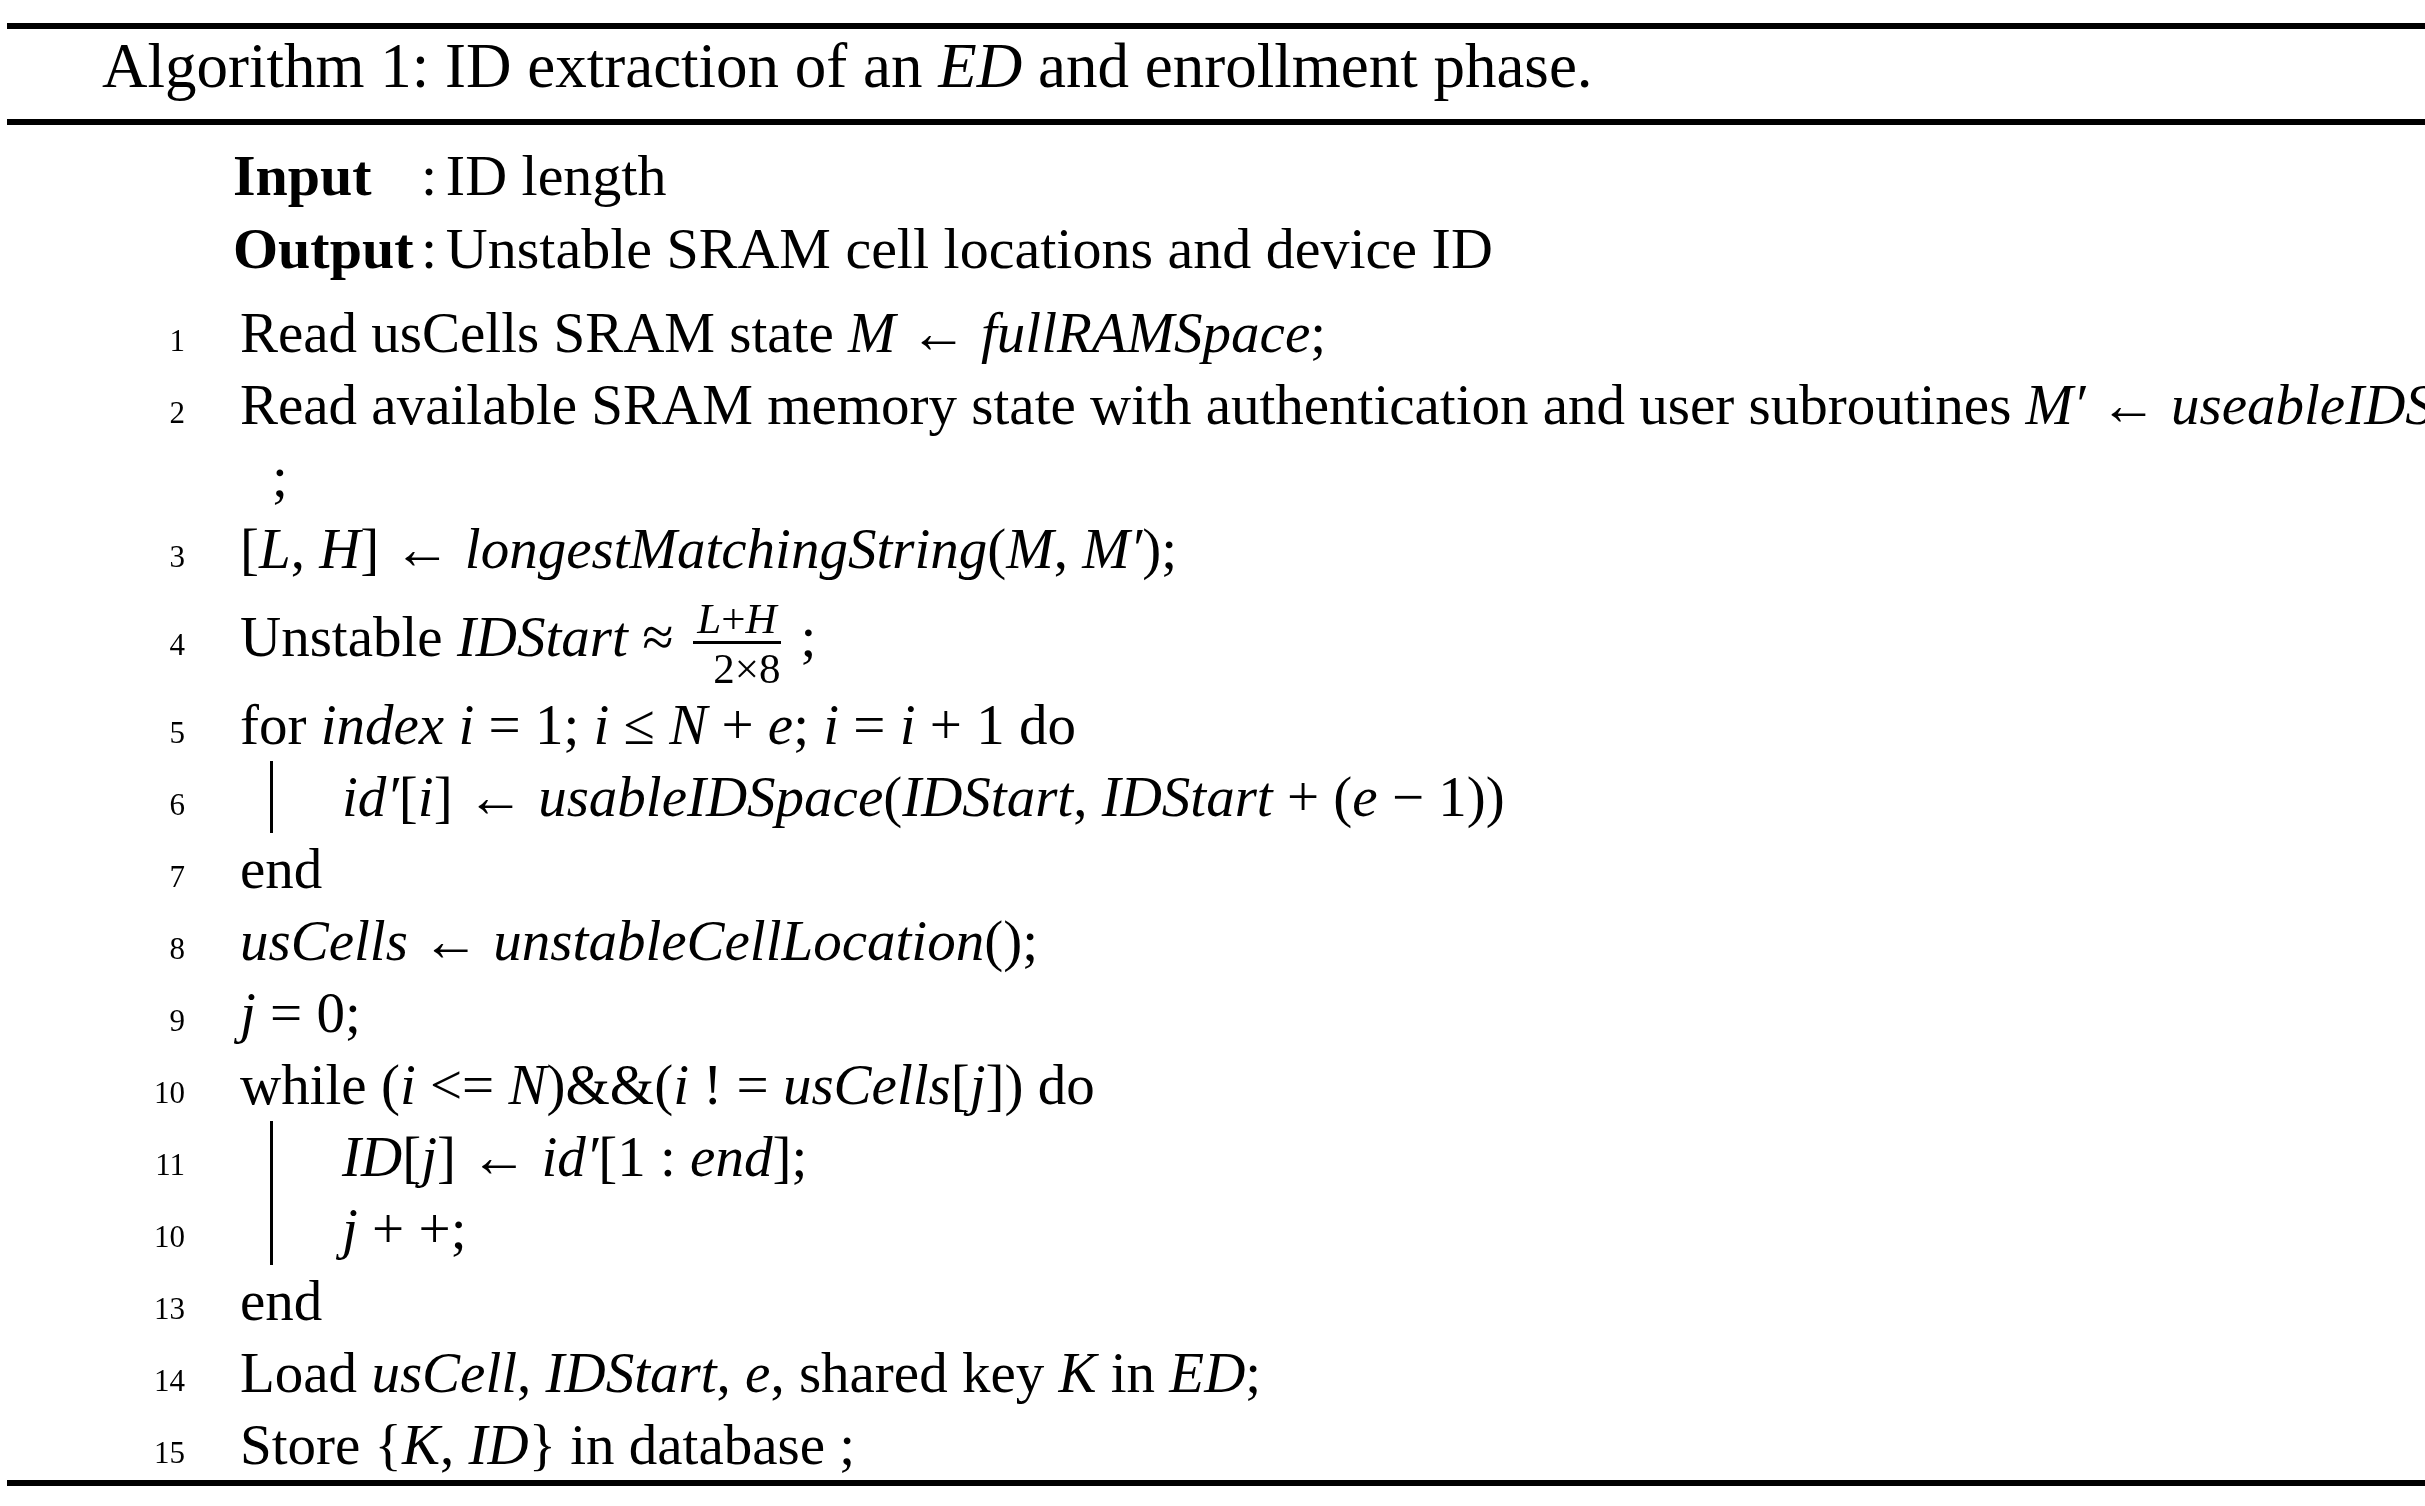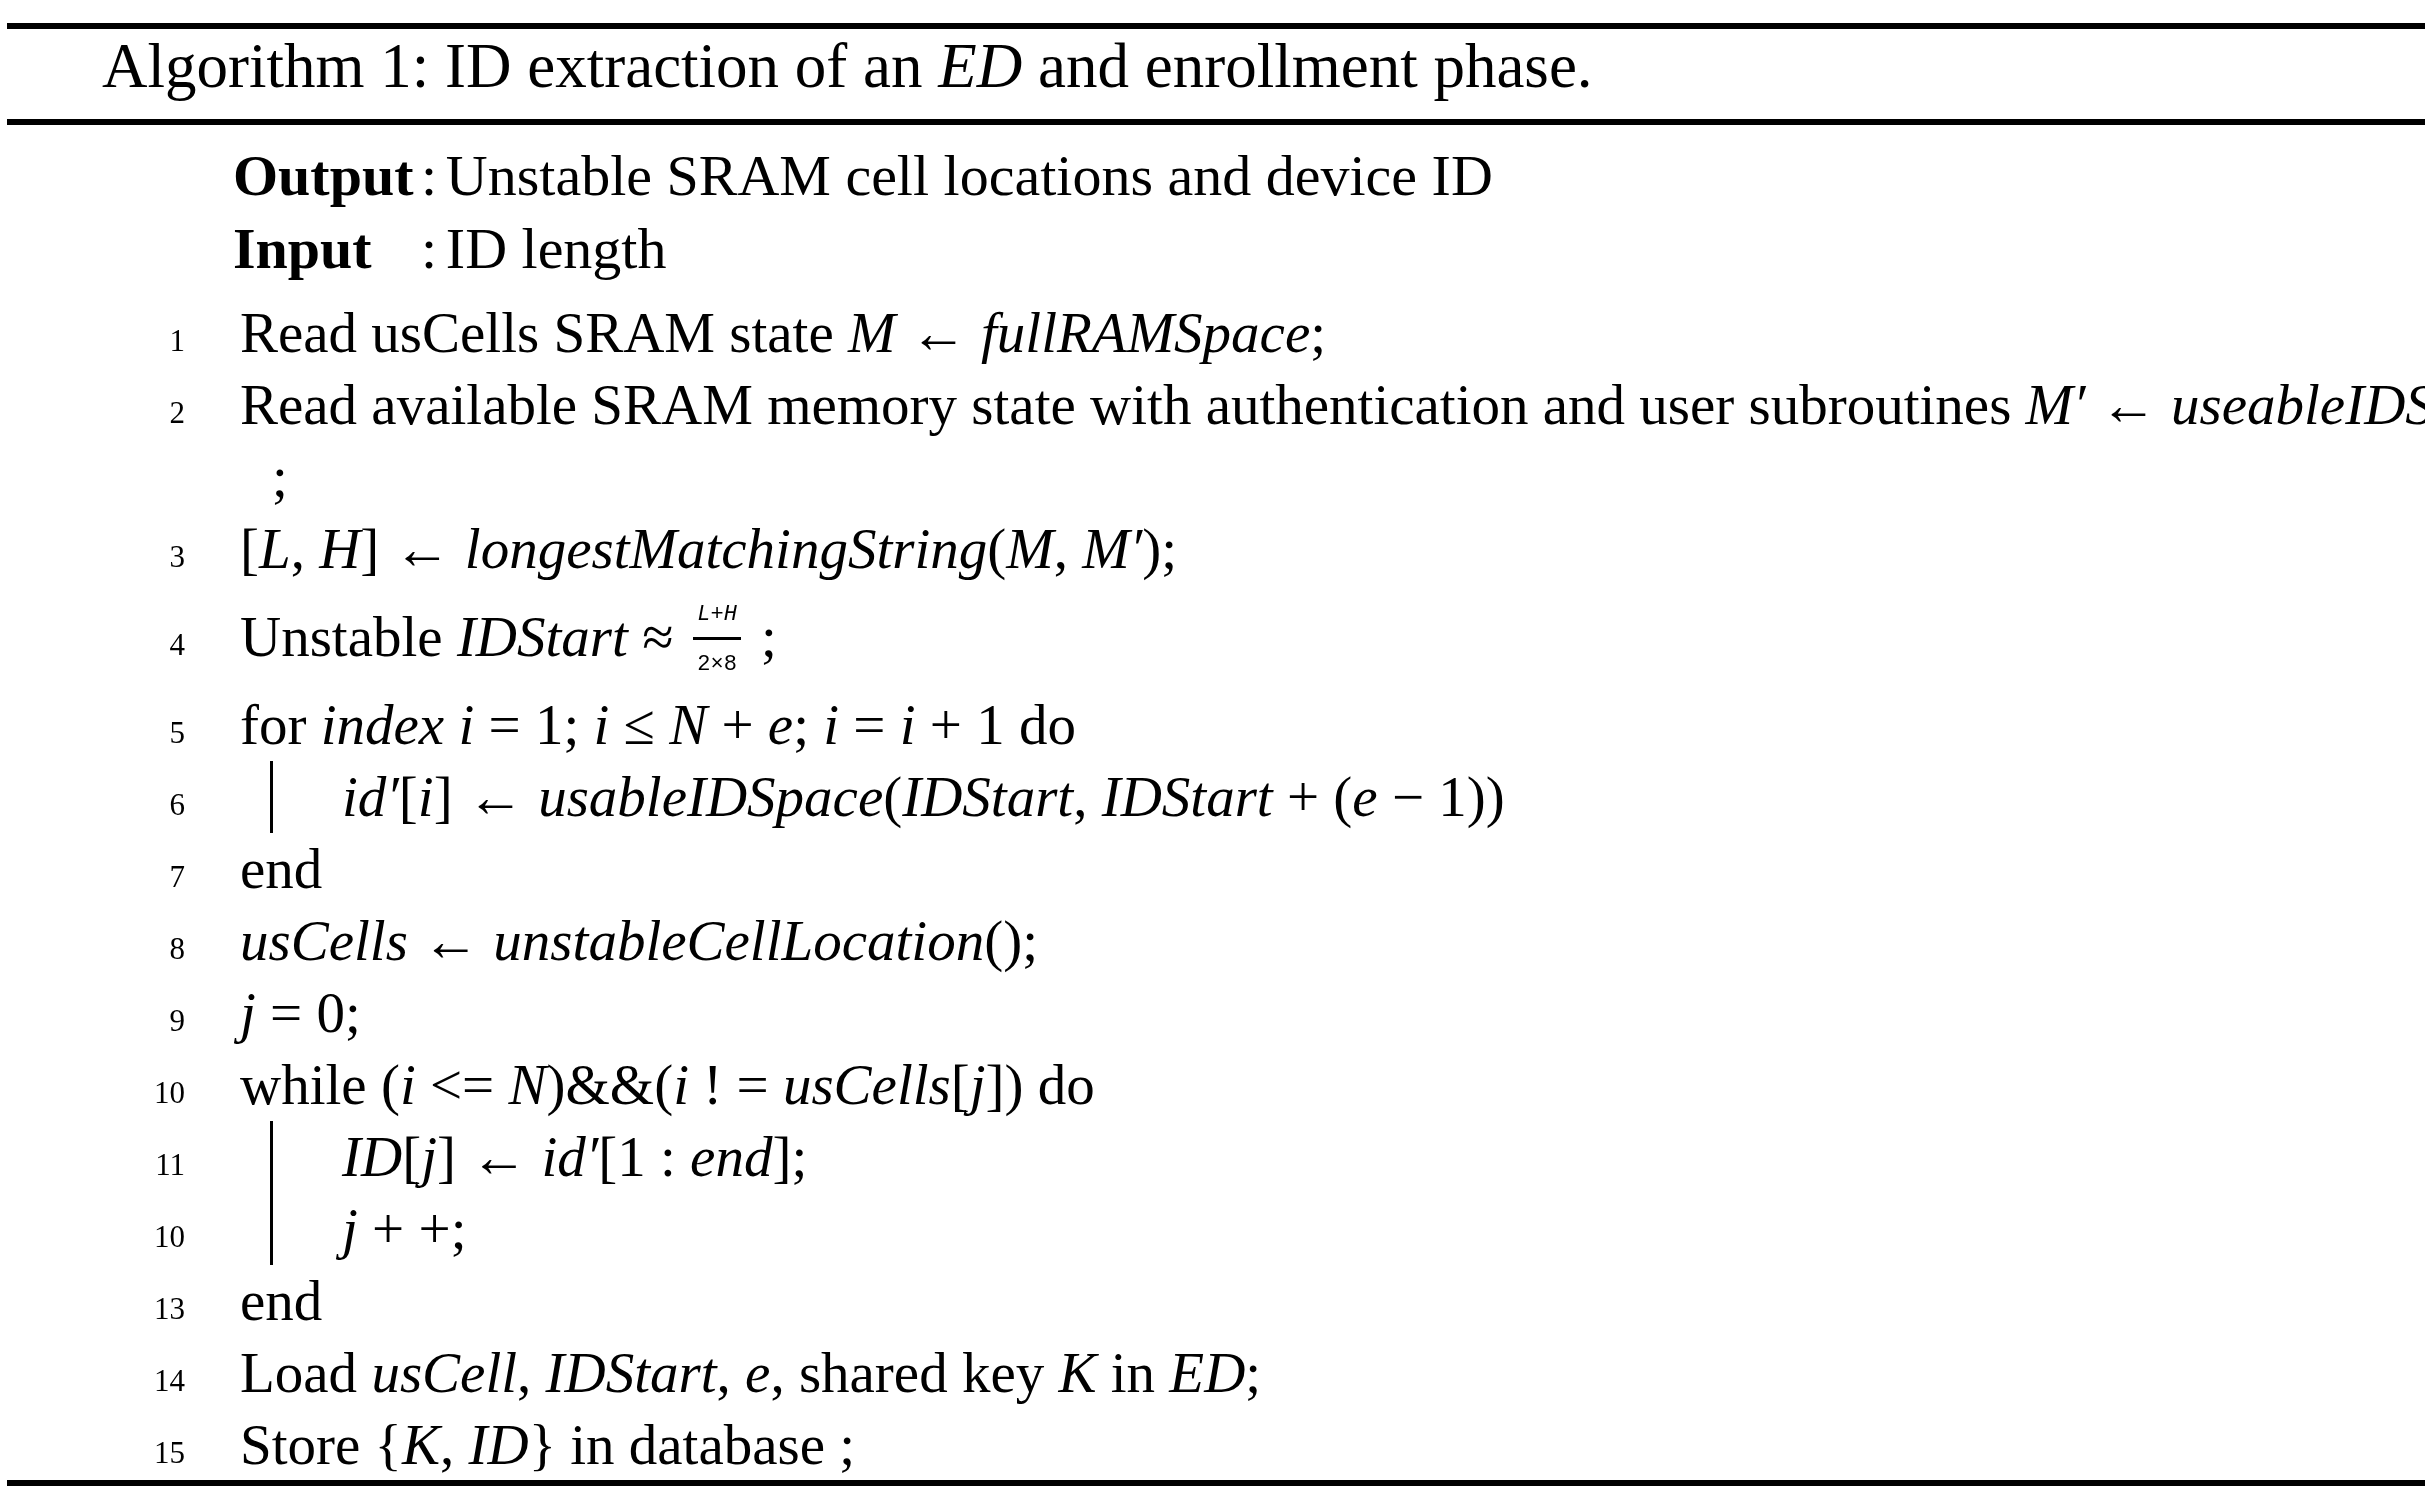--- a/index.html
+++ b/index.html
@@ -37,36 +37,36 @@
     text-align:right;font-size:31px;line-height:inherit;
   }
   .content{margin-left:240px;}
   .row.cont .content{margin-left:272px;}
   .row.lvl1 .content{margin-left:342px;}
   .bar{position:absolute;left:270px;top:0;bottom:0;width:2.9px;background:#000000;}
   .sb{font-weight:normal;}
   .si{font-style:italic;}
   .sn{font-style:normal;margin-top:40px;}
   .frac{
-    display:inline-block;vertical-align:-0.62em;text-align:center;
-    font-size:22px;line-height:38px;margin:0 5.8px;font-family:Liberation Mono, monospace;
+    display:inline-block;vertical-align:-0.62em;text-align:right;
+    font-size:43px;line-height:38px;margin:0 5.8px;
   }
   .fnum{display:block;border-bottom:3.4px solid #000;padding:0 3.9px 2.9px;}
   .fden{display:block;padding-top:6px;}
 </style>
 </head>
 <body>
 
 <div class="page">
   <div class="rule" id="rule-top"></div>
   <div class="title" id="title"><span class="sb">Algorithm 1:</span><span class="sn"> ID extraction of an </span><span class="si">ED</span><span class="sn"> and enrollment phase.</span></div>
   <div class="rule" id="rule-head"></div>
   <div class="io" id="io">
+      <div class="io-row"><span class="io-label">Input</span><span class="io-colon">:</span><span class="io-desc">ID length</span></div>
       <div class="io-row"><span class="io-label">Output</span><span class="io-colon">:</span><span class="io-desc">Unstable SRAM cell locations and device ID</span></div>
-      <div class="io-row"><span class="io-label">Input</span><span class="io-colon">:</span><span class="io-desc">ID length</span></div>
     </div>
   <div class="lines" id="lines">
       <div class="row">
         <div class="num">1</div>
         <div class="content"><span class="sn">Read usCells SRAM state </span><span class="si">M</span><span class="sn"> ← </span><span class="si">fullRAMSpace</span><span class="sn">;</span></div>
       </div>
       <div class="row">
         <div class="num">2</div>
         <div class="content"><span class="sn">Read available SRAM memory state with authentication and user subroutines </span><span class="si">M′</span><span class="sn"> ← </span><span class="si">useableIDSpace</span></div>
       </div>

